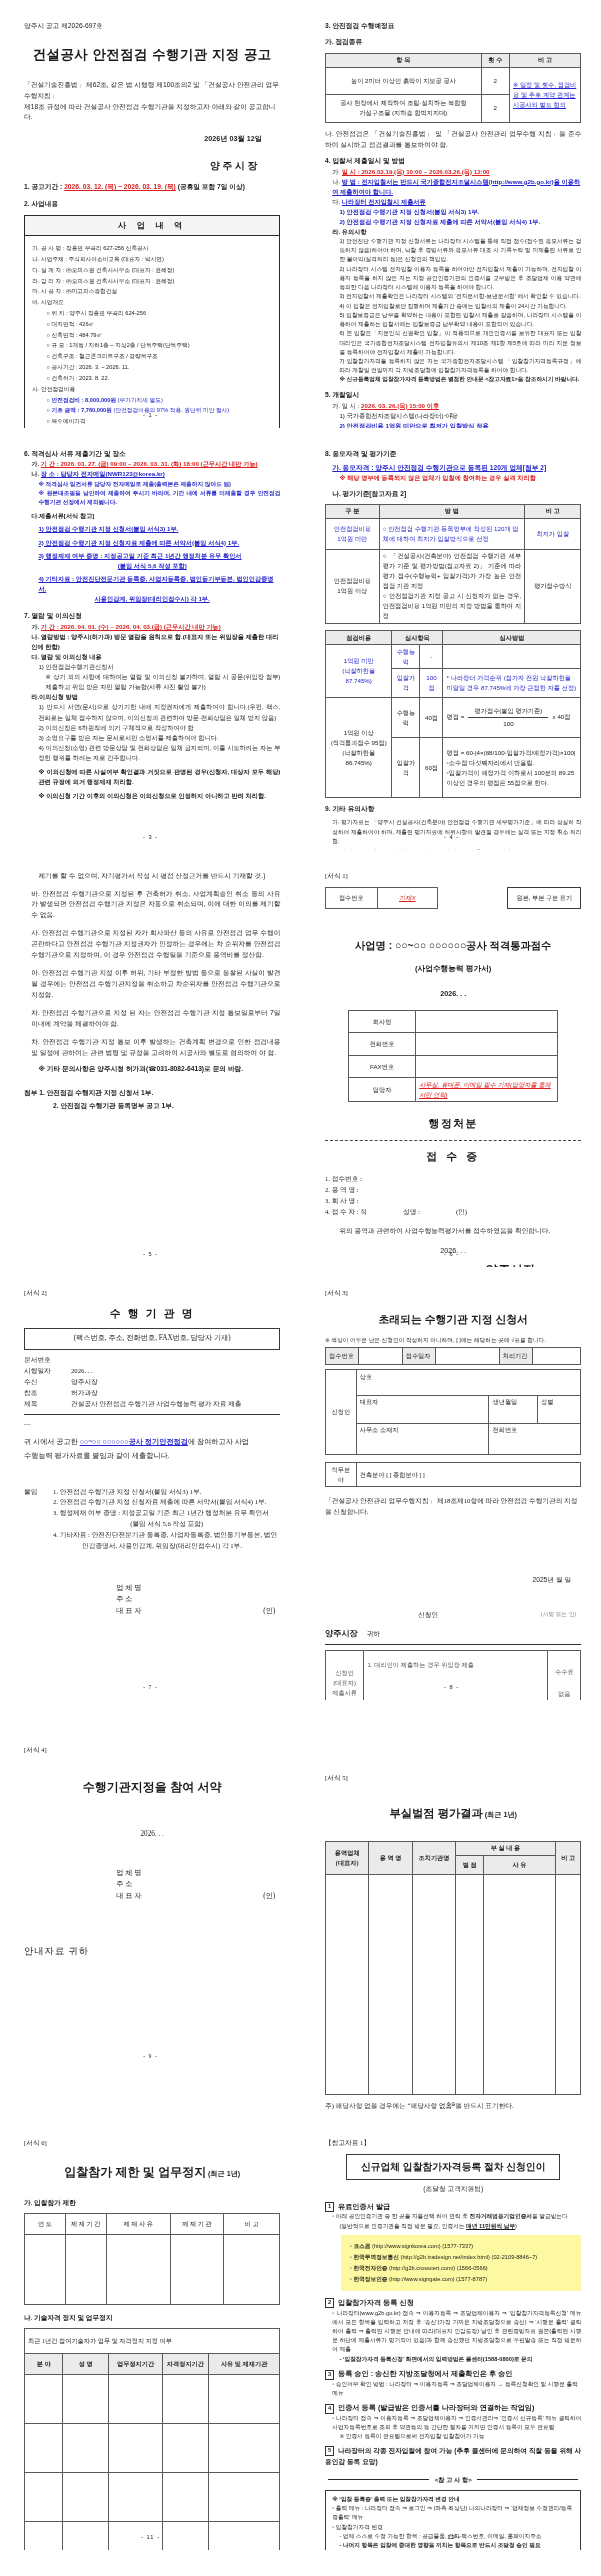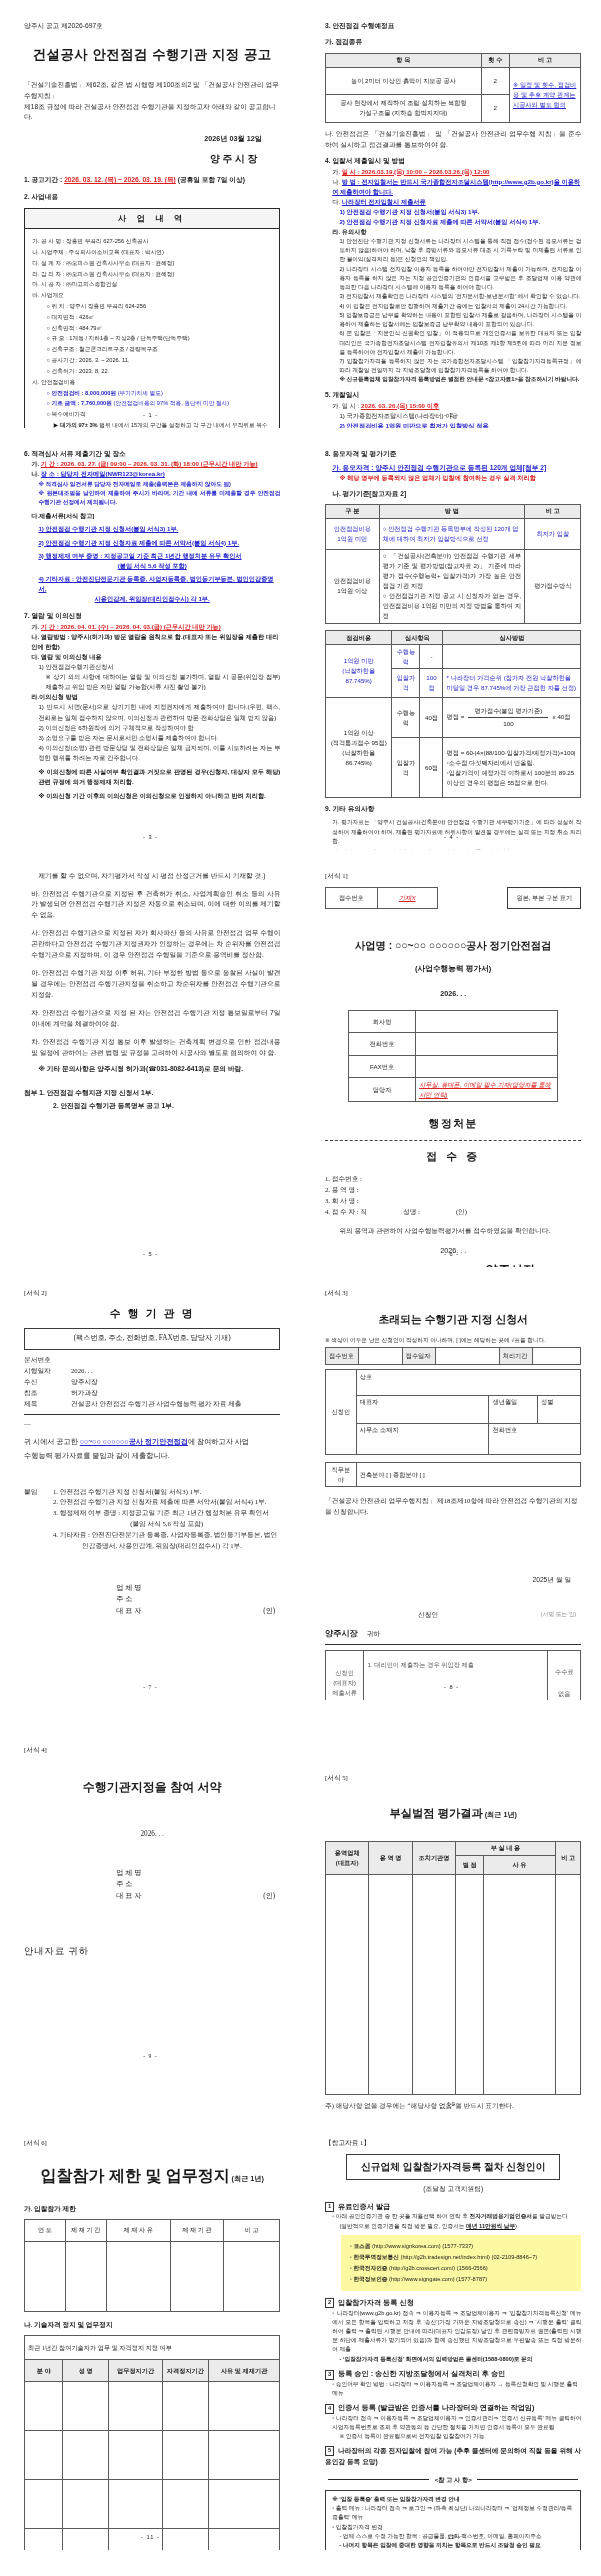--- a/index.html
+++ b/index.html
@@ -41,21 +41,21 @@
 
 <div class="doc">
 <div class="grid">
 
   <section class="page h830">
     <div class="t13">양주시 공고 제2026-697호</div>
     <div class="c b" style="font-size:13.4px;letter-spacing:0.5px;margin:12.4px 0 14.4px">건설공사 안전점검 수행기관 지정 공고</div>
     <div class="t13">「건설기술진흥법」 제62조, 같은 법 시행령 제100조의2 및 「건설공사 안전관리 업무수행지침」</div>
     <div class="t13">제18조 규정에 따라 건설공사 안전점검 수행기관을 지정하고자 아래와 같이 공고합니다.</div>
     <div class="r b t14" style="padding-right:18.5px;margin-top:9.3px">2026년    03월    12일</div>
-    <div class="r b" style="font-size:9.8px;padding-right:23px;margin-top:7px">양  주  시  장</div>
+    <div class="r b" style="font-size:9.8px;padding-right:23px;margin-top:14px">양  주  시  장</div>
     <div class="t13" style="margin-top:8.2px">
       <span class="b">1. 공고기간 : </span><span class="red b u">2026. 03. 12. (목) ~ 2026. 03. 19. (목)</span><span class="b"> (공휴일 포함 7일 이상)</span>
     </div>
     <div class="b t13" style="margin-top:6.2px">2. 사업내용</div>
     <div class="bigbox">
       <div class="bhead">사 업 내 역</div>
       <div class="bbody sm">
         <div>가. 공 사 명 : 장흥면 부곡리 627-256 신축공사</div>
         <div>나. 사업주체 : 주식회사아소비교육 (대표자 : 박시연)</div>
         <div>다. 설 계 자 : ㈜오피스원 건축사사무소 (대표자 : 윤혜정)</div>
@@ -275,21 +275,21 @@
       <table class="tbl" style="width:113px;border-width:0.8px">
         <tbody>
               <tr>
           <td class="c serif" style="width:46%;height:17.5px">접수번호</td>
           <td class="c red u it">기재X</td>
         </tr>
       </tbody>
           </table>
       <div class="obox serif" style="padding:5.2px 8.2px">원본, 부본 구분 표기</div>
     </div>
-    <div class="c b" style="font-size:10.3px;margin-top:29px">사업명 : ○○~○○  ○○○○○○공사 정기안전점검</div>
+    <div class="c b" style="font-size:10.3px;margin-top:29px">사업명 : ○○~○○  ○○○○○○공사 적격통과점수</div>
     <div class="c b" style="font-size:7.7px;margin-top:8.2px">(사업수행능력 평가서)</div>
     <div class="c b t14" style="margin:12.4px 0 10.3px">2026.      .      .</div>
     <table class="tbl" style="width:82%;margin:0 auto;border-width:0.8px">
       <colgroup>
             <col style="width:32%">
             <col>
           </colgroup>
       <tbody>
             <tr>
               <td class="c" style="height:18.5px">회사명</td>
@@ -542,21 +542,21 @@
       </tr>
     </tbody>
         </table>
     <div class="serif t13" style="margin-top:5.2px">주)   해당사항 없을 경우에는 “해당사항 없음”을 반드시 표기한다.</div>
     <div class="pn">- 10 -</div>
   </section>
 
   <section class="page h840">
     <div class="serif t13">[서식 6]</div>
     <div class="c" style="margin-top:14.4px">
-      <span class="b" style="font-size:16px">입찰참가 제한 및 업무정지</span>
+      <span class="b" style="font-size:12px">입찰참가 제한 및 업무정지</span>
       <span class="b t14">(최근 1년)</span>
     </div>
     <div class="b t13 serif" style="margin-top:15.5px">가. 입찰참가 제한</div>
     <table class="tbl" style="margin-top:4.1px">
       <colgroup>
             <col style="width:16%">
             <col style="width:16%">
             <col style="width:25%">
             <col style="width:21%">
             <col>
@@ -646,21 +646,21 @@
         <div><span>◦ </span><span class="b">한국전자인증</span><span> (http://g2b.crosscert.com/)  (1566-0566)</span></div>
         <div><span>◦ </span><span class="b">한국정보인증</span><span> (http://www.signgate.com)  (1577-8787)</span></div>
       </div>
     </div>
     <div>
       <div><span class="nbox">2</span><span class="b t14">입찰참가자격 등록 신청</span></div>
       <div class="ind1 sm j">◦ 나라장터(www.g2b.go.kr) 접속 ⇒ 이용자등록 ⇒ 조달업체이용자 ⇒ ‘입찰참가자격등록신청’ 메뉴에서 모든 항목을 입력하고 저장 후 ‘송신’(가장 가까운 지방조달청으로 송신) ⇒ ‘시행문 출력’ 클릭하여 출력 ⇒ 출력된 시행문 안내에 따라(대표자 인감도장) 날인 후 관련증빙자료 원본(출력된 시행문 하단에 제출서류가 명기되어 있음)과 함께 송신했던 지방조달청으로 우편발송 또는 직접 방문하여 제출</div>
       <div class="ind2 sm b">- ‘입찰참가자격 등록신청’ 화면에서의 입력방법은 콜센터(1588-0800)로 문의</div>
     </div>
     <div style="margin-top:4.1px">
-      <div><span class="nbox">3</span><span class="b t14">등록 승인 : 송신한 지방조달청에서 실격처리 후 승인</span></div>
+      <div><span class="nbox">3</span><span class="b t14">등록 승인 : 송신한 지방조달청에서 제출확인은 후 승인</span></div>
       <div class="ind1 sm">◦ 승인여부 확인 방법 : 나라장터 ⇒ 이용자등록 ⇒ 조달업체이용자 → 등록신청확인 및 시행문 출력메뉴</div>
     </div>
     <div style="margin-top:4.1px">
       <div><span class="nbox">4</span><span class="b t14">인증서 등록 (발급받은 인증서를 나라장터와 연결하는 작업임)</span></div>
       <div class="ind1 sm j">◦ 나라장터 접속 ⇒ 이용자등록 ⇒ 조달업체이용자 ⇒ 인증서관리⇒ ‘인증서 신규등록’  메뉴 클릭하여 사업자등록번호로 조회 후 약관동의 등 간단한 절차를 거치면 인증서 등록이 모두 완료됨</div>
       <div class="ind2 sm">※ 인증서 등록이 완료됨으로써 전자입찰 입찰참여가 가능</div>
     </div>
     <div style="margin-top:4.1px">
       <div><span class="nbox">5</span><span class="b t13">나라장터의 각종 전자입찰에 참여 가능 (추후 콜센터에 문의하여 직찰 등을 위해 사용인감 등록 요망)</span></div>
     </div>

